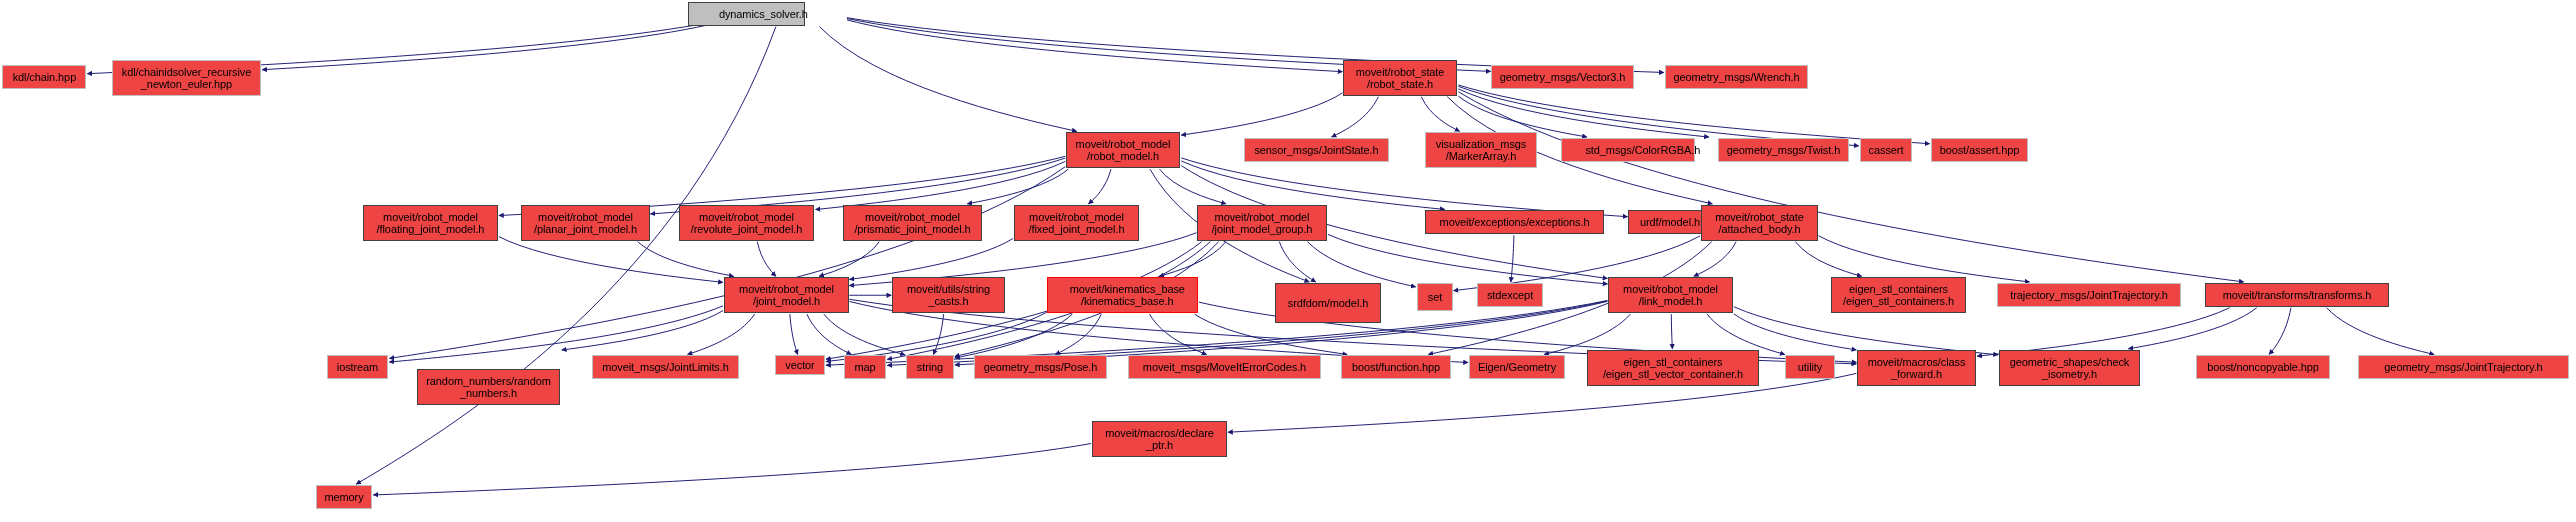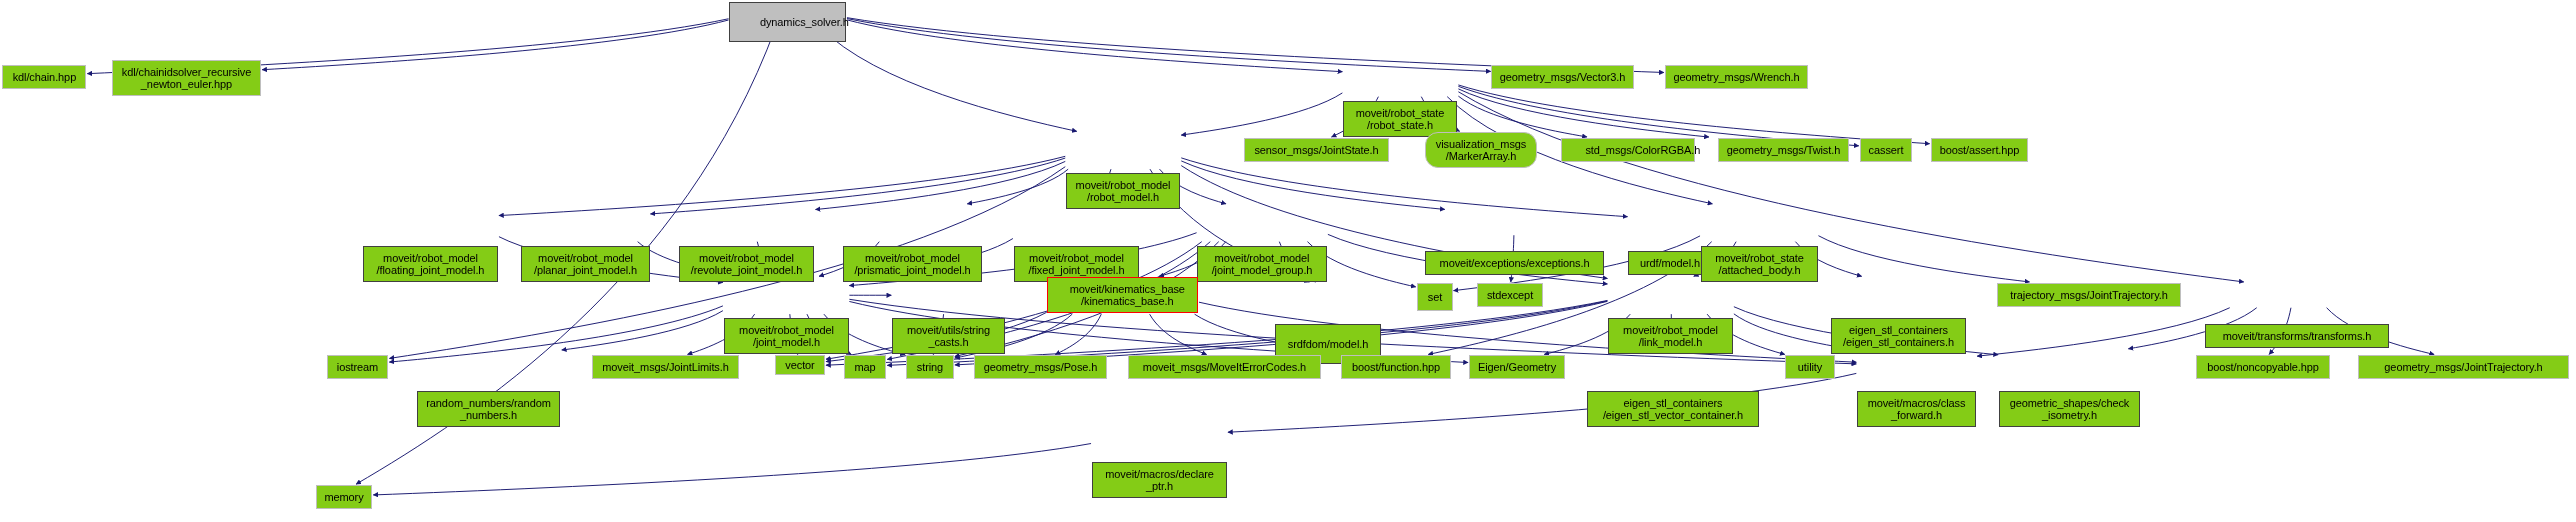--- a/index.html
+++ b/index.html
@@ -27,30 +27,29 @@
   .node {
     position: absolute;
     box-sizing: border-box;
     display: flex;
     align-items: center;
     justify-content: center;
     text-align: center;
     font-size: 11px;
     line-height: 12px;
     color: #000000;
-    background: #84cc16;
+    background: #ef4444;
     border: 0.8px solid #bfbfbf;
     white-space: pre-line;
     padding: 0 2.4px;
     letter-spacing: -0.1px;
   }
   
   .node.strong {
     border: 1.2px solid #404040;
-    margin-top: 41px;
   }
   .node.root {
     background: #bfbfbf;
     border: 1.2px solid #404040;
   }
   .node.highlight {
     border: 1.2px solid #ff0000;
     padding-left: 12px;
   }
 </style>
@@ -137,32 +136,32 @@
         <path d="M 2110,292.8232009925558 C 2042.68,330.2 1889.68,350.58734491315136 1804,360.78101736972707" fill="none" stroke="#191970" stroke-width="1.2" marker-end="url(#arrow)"></path>
         <path d="M 2843.5333333333333,382 C 2837.578666666667,413.9 2824.0453333333335,431.3 2816.4666666666667,440" fill="none" stroke="#191970" stroke-width="1.2" marker-end="url(#arrow)"></path>
         <path d="M 2887.8,382 C 2917.148,413.9 2983.848,431.3 3021.2,440" fill="none" stroke="#191970" stroke-width="1.2" marker-end="url(#arrow)"></path>
         <path d="M 2801.0552486187844,382 C 2766.031491712707,410.05 2686.4320441988953,425.35 2641.8563535911603,433" fill="none" stroke="#191970" stroke-width="1.2" marker-end="url(#arrow)"></path>
         <path d="M 2767.5524861878453,382 C 2698.5709392265194,415.0658368644068 2541.7946961325965,433.10174788135595 2454,442.11970338983053" fill="none" stroke="#191970" stroke-width="1.2" marker-end="url(#arrow)"></path>
         <path d="M 2304,463.52127659574467 C 2132.4,503.68297872340423 1742.4,525.5893617021277 1524,536.5425531914893" fill="none" stroke="#191970" stroke-width="1.2" marker-end="url(#arrow)"></path>
         <path d="M 1354,550.5894268774704 C 1157.98,585.6967638339921 712.48,604.8462203557312 463,614.4209486166008" fill="none" stroke="#191970" stroke-width="1.2" marker-end="url(#arrow)"></path>
       </g>
   </svg>
   <div id="nodes">
-      <div class="node root" style="left: 729px; top: 1.6px; width: 117px; height: 40px; padding-left: 36px;">dynamics_solver.h</div>
+      <div class="node root" style="left: 688px; top: 1.6px; width: 117px; height: 24px; padding-left: 36px;">dynamics_solver.h</div>
       <div class="node" style="left: 2.4px; top: 65px; width: 84px; height: 24px;">kdl/chain.hpp</div>
       <div class="node" style="left: 112px; top: 60px; width: 149px; height: 36px;">kdl/chainidsolver_recursive
 _newton_euler.hpp</div>
       <div class="node strong" style="left: 1343px; top: 60px; width: 114px; height: 36px;">moveit/robot_state
 /robot_state.h</div>
       <div class="node" style="left: 1491px; top: 65px; width: 143px; height: 24px;">geometry_msgs/Vector3.h</div>
       <div class="node" style="left: 1665px; top: 65px; width: 143px; height: 24px;">geometry_msgs/Wrench.h</div>
       <div class="node strong" style="left: 1066px; top: 132px; width: 114px; height: 36px;">moveit/robot_model
 /robot_model.h</div>
       <div class="node" style="left: 1244px; top: 138px; width: 145px; height: 24px;">sensor_msgs/JointState.h</div>
-      <div class="node" style="left: 1425px; top: 132px; width: 112px; height: 36px; border-radius: 13px;">visualization_msgs
+      <div class="node" style="left: 1425px; top: 132px; width: 112px; height: 36px;">visualization_msgs
 /MarkerArray.h</div>
       <div class="node" style="left: 1561px; top: 138px; width: 134px; height: 24px; padding-left: 32px;">std_msgs/ColorRGBA.h</div>
       <div class="node" style="left: 1710px; top: 138px; width: 131px; height: 24px; margin-left: 8px;">geometry_msgs/Twist.h</div>
       <div class="node" style="left: 1860px; top: 138px; width: 52px; height: 24px;">cassert</div>
       <div class="node" style="left: 1931px; top: 138px; width: 97px; height: 24px;">boost/assert.hpp</div>
       <div class="node strong" style="left: 363px; top: 205px; width: 135px; height: 36px;">moveit/robot_model
 /floating_joint_model.h</div>
       <div class="node strong" style="left: 521px; top: 205px; width: 129px; height: 36px;">moveit/robot_model
 /planar_joint_model.h</div>
       <div class="node strong" style="left: 679px; top: 205px; width: 135px; height: 36px;">moveit/robot_model
@@ -186,21 +185,21 @@
       <div class="node strong" style="left: 1275px; top: 283px; width: 106px; height: 40px;">srdfdom/model.h</div>
       <div class="node" style="left: 1417px; top: 283px; width: 36px; height: 28px;">set</div>
       <div class="node" style="left: 1477px; top: 283px; width: 66px; height: 24px;">stdexcept</div>
       <div class="node strong" style="left: 1608px; top: 277px; width: 125px; height: 36px;">moveit/robot_model
 /link_model.h</div>
       <div class="node strong" style="left: 1831px; top: 277px; width: 135px; height: 36px;">eigen_stl_containers
 /eigen_stl_containers.h</div>
       <div class="node" style="left: 1997px; top: 283px; width: 184px; height: 24px;">trajectory_msgs/JointTrajectory.h</div>
       <div class="node strong" style="left: 2205px; top: 283px; width: 184px; height: 24px;">moveit/transforms/transforms.h</div>
       <div class="node" style="left: 327px; top: 355px; width: 61px; height: 24px;">iostream</div>
-      <div class="node strong" style="left: 417px; top: 350px; width: 143px; height: 36px;">random_numbers/random
+      <div class="node strong" style="left: 417px; top: 369px; width: 143px; height: 36px;">random_numbers/random
 _numbers.h</div>
       <div class="node" style="left: 592px; top: 355px; width: 147px; height: 24px;">moveit_msgs/JointLimits.h</div>
       <div class="node" style="left: 775px; top: 355px; width: 50px; height: 20px;">vector</div>
       <div class="node" style="left: 844px; top: 355px; width: 42px; height: 24px;">map</div>
       <div class="node" style="left: 906px; top: 355px; width: 48px; height: 24px;">string</div>
       <div class="node" style="left: 974px; top: 355px; width: 133px; height: 24px;">geometry_msgs/Pose.h</div>
       <div class="node" style="left: 1128px; top: 355px; width: 193px; height: 24px;">moveit_msgs/MoveItErrorCodes.h</div>
       <div class="node" style="left: 1341px; top: 355px; width: 110px; height: 24px;">boost/function.hpp</div>
       <div class="node" style="left: 1469px; top: 355px; width: 96px; height: 24px;">Eigen/Geometry</div>
       <div class="node strong" style="left: 1587px; top: 350px; width: 172px; height: 36px;">eigen_stl_containers

